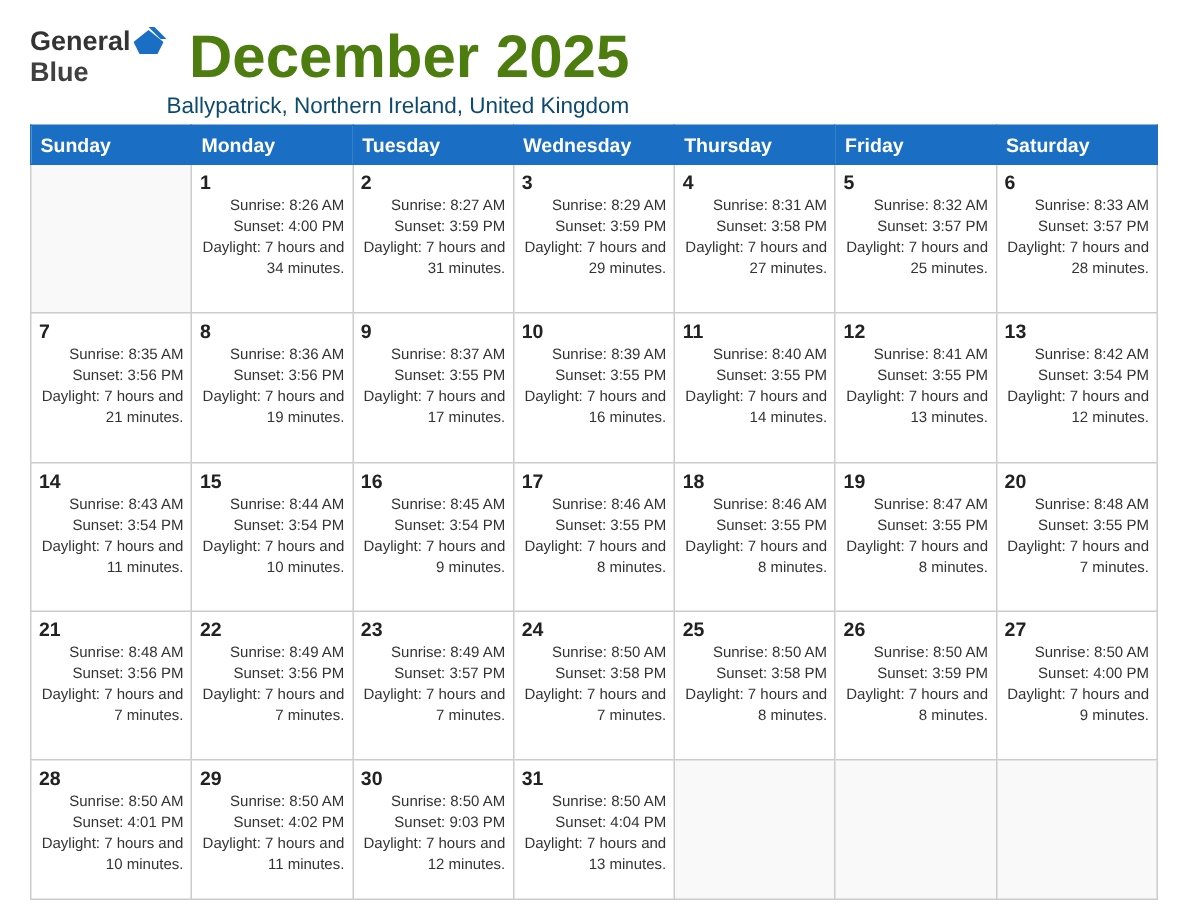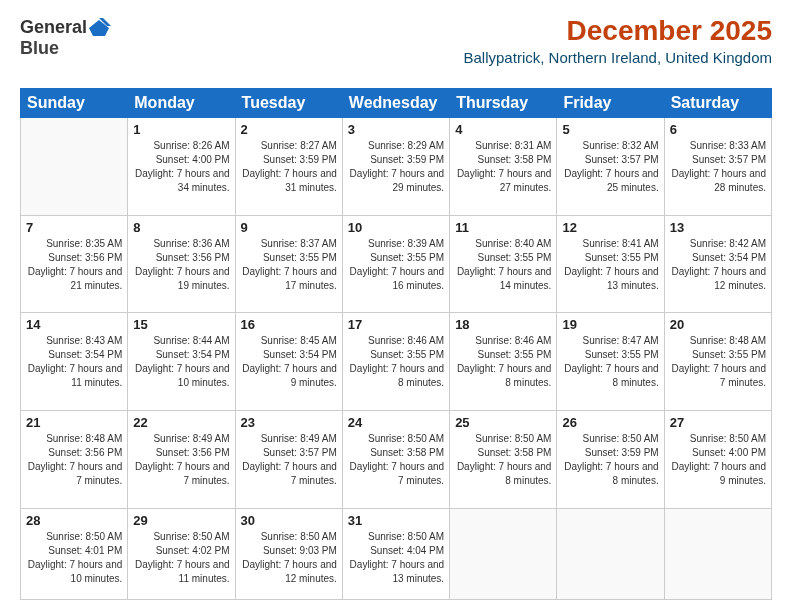--- a/index.html
+++ b/index.html
@@ -13,22 +13,21 @@
     .page {
       width: 792px;
       height: 612px;
       padding: 16px 20px 12px 20px;
       display: flex;
       flex-direction: column;
     }
     .header {
       display: flex;
       align-items: flex-start;
-      justify-content: space-between;
-      margin-bottom: 22px;
+      margin-bottom: 4px;
     }
     .logo {
       display: flex;
       flex-direction: column;
       align-items: flex-start;
     }
     .logo-text {
       display: flex;
       align-items: center;
       font-size: 18px;
@@ -42,43 +41,43 @@
     }
     .logo-icon {
       width: 22px;
       height: 22px;
       margin-left: 2px;
     }
     .title-block {
       text-align: right;
     }
     .month-title {
-      font-size: 28px;
+      font-size: 40px;
       font-weight: bold;
-      color: #c2410c;
+      color: #4d7c0f;
       line-height: 1.1;
     }
     .subtitle {
       font-size: 15px;
       color: #0c4a6e;
       margin-top: 2px;
     }
     .calendar {
       flex: 1;
       border: 1px solid #ccc;
       border-collapse: collapse;
       width: 100%;
       table-layout: fixed;
     }
     .calendar th {
       background-color: #1a6fc4;
       color: #fff;
       text-align: left;
       padding: 5px 6px;
-      font-size: 16px;
+      font-size: 13px;
       font-weight: bold;
       border: 1px solid #1a6fc4;
     }
     .calendar td {
       vertical-align: top;
       padding: 4px 5px;
       border: 1px solid #ccc;
       font-size: 10.5px;
       color: #333;
       height: 88px;

